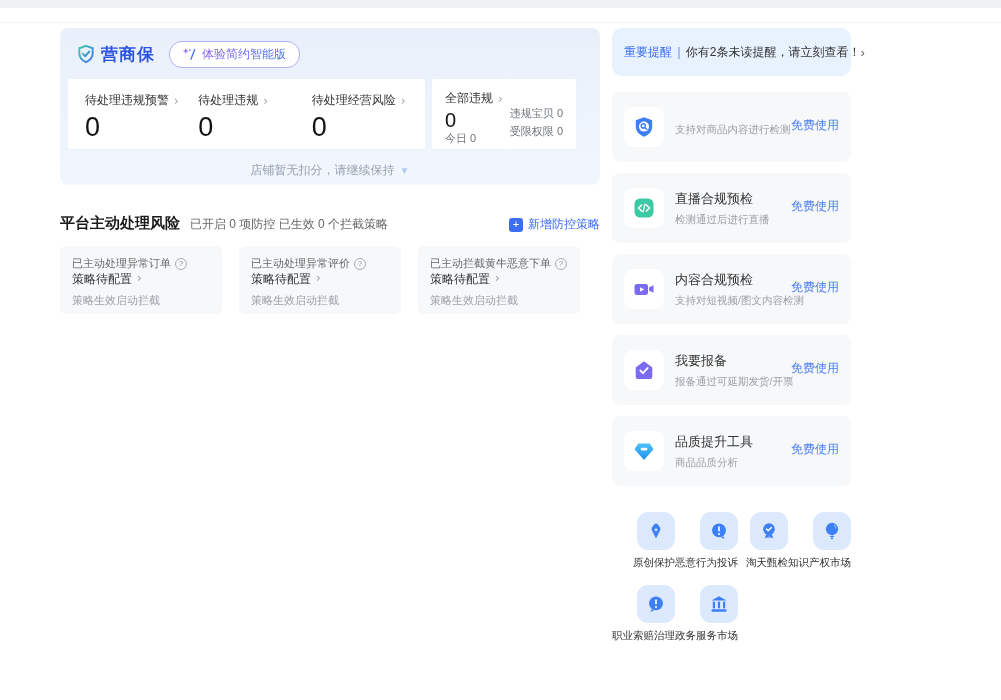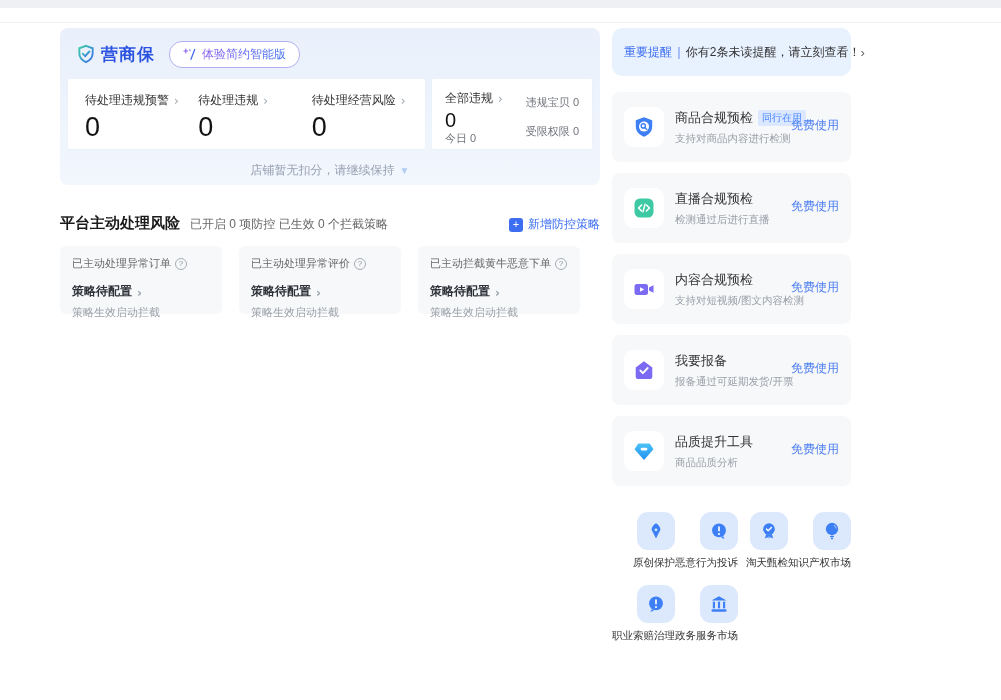--- a/index.html
+++ b/index.html
@@ -18,42 +18,42 @@
   .pill { margin-left:14px; display:inline-flex; align-items:center; gap:6px; background:#fff; border:1px solid #b3b0ef; border-radius:13px; padding:4px 13px; cursor:pointer; }
   .pill-label { font-size:12px; background:linear-gradient(90deg,#8a5cf0,#3d6ef2); -webkit-background-clip:text; background-clip:text; color:transparent;font-family:Liberation Serif, serif; }
 
   .cards-row { display:flex; gap:7px; margin-top:11px; }
   .stat-card { background:#fff; border-radius:2px; height:70px; box-shadow:0 1px 2px rgba(40,70,130,.03); }
   .stat-card.wide { width:357px; display:flex; padding:13px 0 0 17px; }
   .stat-block { width:120px; cursor:pointer; }
   .stat-label { font-size:12px; color:#333; display:flex; align-items:center; }
   .chev { color:#9aa3ad; margin-left:5px; font-size:12px; font-family:"DejaVu Sans",sans-serif; }
   .stat-value { font-size:27px; color:#121212; margin-top:3px; line-height:30px; }
-  .stat-card.narrow { width:160px; display:flex; justify-content:space-between; padding:11px 13px 9px; cursor:pointer; }
+  .stat-card.narrow { width:144px; display:flex; justify-content:space-between; padding:11px 13px 9px; cursor:pointer; }
   .nval { font-size:20px; line-height:22px; color:#121212; margin-top:2px; }
   .sub { font-size:11px; color:#70757c; line-height:15px; white-space:nowrap; }
   .col-l { display:flex; flex-direction:column; }
-  .col-r { display:flex; flex-direction:column; justify-content:flex-end; gap:14px; padding-bottom:1px; }
+  .col-r { display:flex; flex-direction:column; justify-content:flex-end; gap:3px; padding-bottom:1px; }
 
   .tip-row { margin-top:13px; text-align:center; font-size:12px; color:#97a1b1; }
   .tip-row .caret { color:#b3cdf2; font-size:10px; margin-left:5px; cursor:pointer; }
 
   .risk { margin-top:29px; }
   .risk-head { display:flex; align-items:flex-end; }
   .risk-title { font-size:15px; font-weight:bold; color:#1a1a1a; }
   .risk-sub { font-size:12px; color:#666; margin-left:10px; }
   .add-btn { margin-left:auto; display:flex; align-items:center; cursor:pointer; }
   .plus-sq { width:14px; height:14px; background:#3d6ef2; border-radius:3px; color:#fff; font-size:11px; line-height:13px; text-align:center; }
   .add-label { color:#3d6ef2; font-size:12px; margin-left:5px; }
 
   .risk-cards { display:flex; gap:17px; margin-top:13px; }
   .risk-card { width:162px; height:68px; background:#f7f8fa; border-radius:6px; padding:10px 12px; }
   .rc-title { font-size:11px; color:#666; display:flex; align-items:center; gap:4px; white-space:nowrap; }
   .help { width:12px; height:12px; border:1px solid #a7adb5; border-radius:50%; font-size:8px; color:#8a9099; display:inline-flex; align-items:center; justify-content:center; flex-shrink:0; cursor:pointer; }
-  .rc-action { font-size:12px; font-weight:bold; color:#2e3238; margin-top:12px; display:flex; align-items:flex-end; cursor:pointer; }
+  .rc-action { font-size:12px; font-weight:normal; color:#2e3238; margin-top:0; display:flex; align-items:flex-start; cursor:pointer; }
   .rc-desc { font-size:11px; color:#9aa0a8; margin-top:5px; }
 
   
   .right-col { position:absolute; left:612px; top:28px; width:239px; }
 
   .notice { height:48px; background:#e8f1fe; border-radius:10px; display:flex; align-items:center; padding:0 12px; font-size:12px; cursor:pointer; white-space:nowrap; }
   .notice-prefix { color:#3d6ef2; font-weight:500; }
   .notice-div { color:#3d6ef2; margin:0 1px; }
   .notice-text { color:#333; }
   .notice-chev { margin-left:auto; color:#666; font-size:13px; }
@@ -213,24 +213,20 @@
   <div class="tool-card first">
     <span class="tile">
       <svg width="24" height="24" viewBox="0 0 24 24">
         <path d="M12 2.3l8.2 2.9v6.3c0 4.9-3.5 8.4-8.2 10.2-4.7-1.8-8.2-5.3-8.2-10.2V5.2z" fill="#3d7ff5"></path>
         <circle cx="12" cy="11.6" r="5" fill="#fff"></circle>
         <circle cx="11.3" cy="10.9" r="2.1" fill="none" stroke="#3d7ff5" stroke-width="1.4"></circle>
         <path d="M12.9 12.6l1.9 1.9" stroke="#3d7ff5" stroke-width="1.4" stroke-linecap="round"></path>
       </svg>
     </span>
     <span class="tool-info">
-      <span class="tool-name-row">
-        <span class="tool-name">商品合规预检</span>
-        <span class="badge">同行在用</span>
-      </span>
       <div class="tool-desc">支持对商品内容进行检测</div>
     </span>
     <span class="tool-action">免费使用</span>
   </div>
 
   <div class="tool-card">
     <span class="tile">
       <svg width="24" height="24" viewBox="0 0 24 24">
         <rect x="2.5" y="2.5" width="19" height="19" rx="5.5" fill="#3cc9a4"></rect>
         <path d="M9.6 9l-3.1 3 3.1 3" fill="none" stroke="#fff" stroke-width="1.6" stroke-linecap="round" stroke-linejoin="round"></path>

